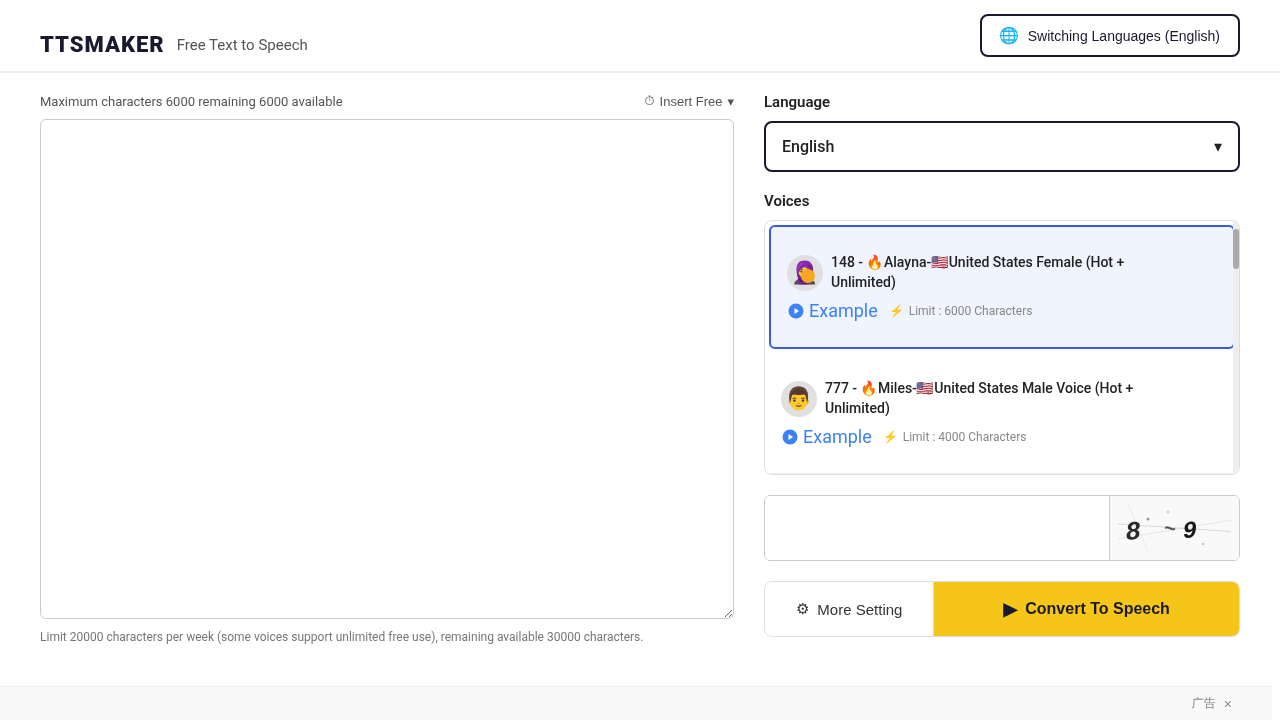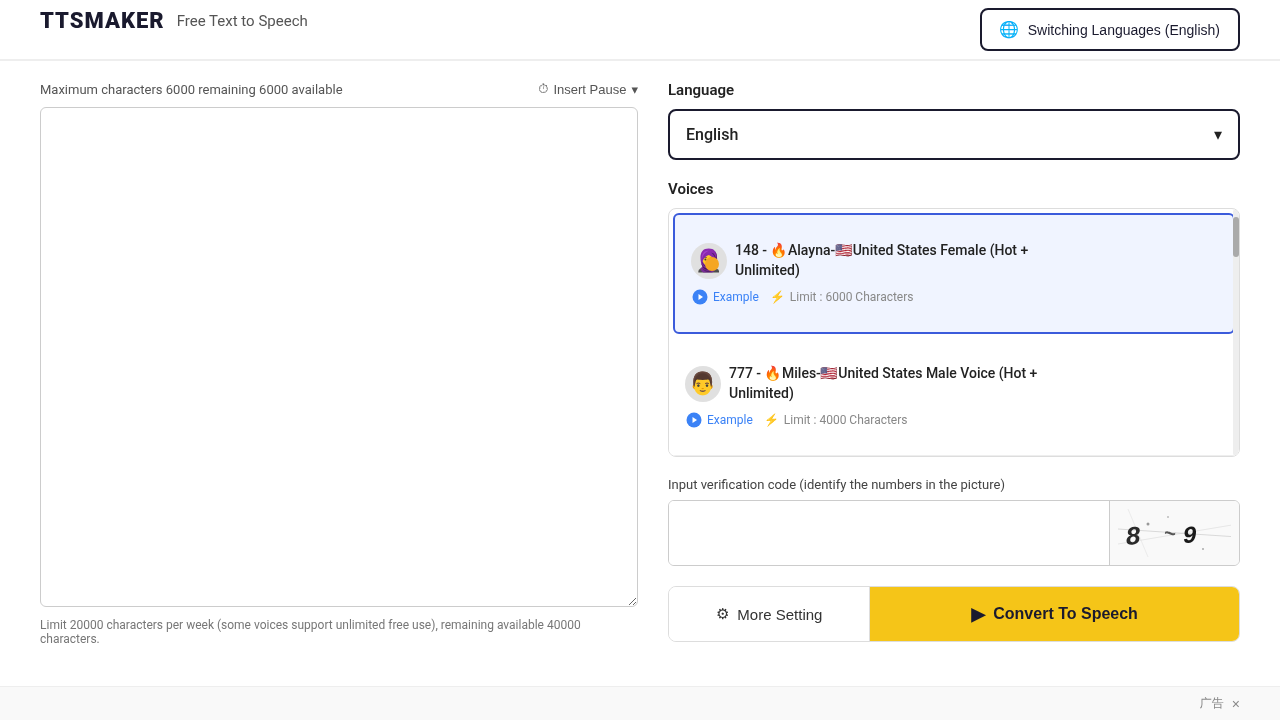--- a/index.html
+++ b/index.html
@@ -6,23 +6,23 @@
     body {
       font-family: -apple-system, BlinkMacSystemFont, 'Segoe UI', Roboto, sans-serif;
       background: #fff;
       color: #333;
       font-size: 14px;
     }
 
     
     .header {
       display: flex;
-      align-items: flex-start;
+      align-items: flex-end;
       justify-content: space-between;
-      padding: 8px 40px;
+      padding: 14px 40px;
       border-bottom: 1px solid #eee;
       background: #fff;
     }
     .logo-area {
       display: flex;
       align-items: center;
       gap: 12px;
     }
     .logo-text {
       font-size: 22px;
@@ -101,21 +101,21 @@
     }
 
     .char-limit-note {
       font-size: 12px;
       color: #777;
       margin-top: 8px;
     }
 
     
     .right-panel {
-      width: 572px;
+      width: 476px;
       flex-shrink: 0;
     }
 
     .section-label {
       font-size: 15px;
       font-weight: 600;
       color: #222;
       margin-bottom: 10px;
     }
 
@@ -196,21 +196,21 @@
     .voice-actions {
       display: flex;
       align-items: center;
       gap: 12px;
     }
     .example-link {
       display: flex;
       align-items: center;
       gap: 4px;
       color: #3b82f6;
-      font-size: 12px;
+      font-size: 18px;
       cursor: pointer;
       text-decoration: none;
     }
     .limit-text {
       font-size: 12px;
       color: #888;
       display: flex;
       align-items: center;
       gap: 4px;
     }
@@ -320,21 +320,21 @@
       padding: 8px 40px;
       font-size: 12px;
       color: #888;
       display: flex;
       justify-content: flex-end;
       align-items: center;
       gap: 8px;
       position: fixed;
       bottom: 0;
       left: 0;
-      right: 0;
+      right: 8px;
     }
 
     .play-icon {
       width: 18px;
       height: 18px;
       fill: #3b82f6;
     }
   </style>
 </head>
 <body>
@@ -352,26 +352,26 @@
 
 <div class="separator"></div>
 
 <div class="main-content">
 
   <div class="left-panel">
     <div class="char-info">
       <span>Maximum characters 6000 remaining 6000 available</span>
       <button class="insert-pause-btn">
         <span>⏱</span>
-        <span>Insert Pause</span>
+        <span>Insert Free</span>
         <span>▾</span>
       </button>
     </div>
     <textarea class="text-area" placeholder="" style=""></textarea>
-    <div class="char-limit-note">Limit 20000 characters per week (some voices support unlimited free use), remaining available 40000 characters.</div>
+    <div class="char-limit-note">Limit 20000 characters per week (some voices support unlimited free use), remaining available 30000 characters.</div>
   </div>
 
   <div class="right-panel">
 
     <div class="section-label">Language</div>
     <div class="lang-dropdown">
       <span>English</span>
       <span>▾</span>
     </div>
 
@@ -422,21 +422,20 @@
           </div>
         </div>
 
         <div class="voice-scroll-indicator">
           <div class="voice-scroll-thumb"></div>
         </div>
       </div>
     </div>
 
     <div class="verification-section">
-      <div class="verification-label">Input verification code (identify the numbers in the picture)</div>
       <div class="verification-input-row">
         <input type="text" class="verification-input" placeholder="" style="">
         <div class="captcha-image">
           <svg width="120" height="48">
 
             <line x1="0" y1="20" x2="120" y2="28" stroke="#aaa" stroke-width="1" opacity="0.4"></line>
             <line x1="0" y1="35" x2="120" y2="15" stroke="#bbb" stroke-width="1" opacity="0.3"></line>
             <line x1="10" y1="0" x2="30" y2="48" stroke="#ccc" stroke-width="1" opacity="0.3"></line>
 
             <text x="8" y="36" font-size="26" font-weight="900" font-style="italic" font-family="Courier New" fill="#2a2a2a" transform="rotate(-5, 8, 36)">8</text>

